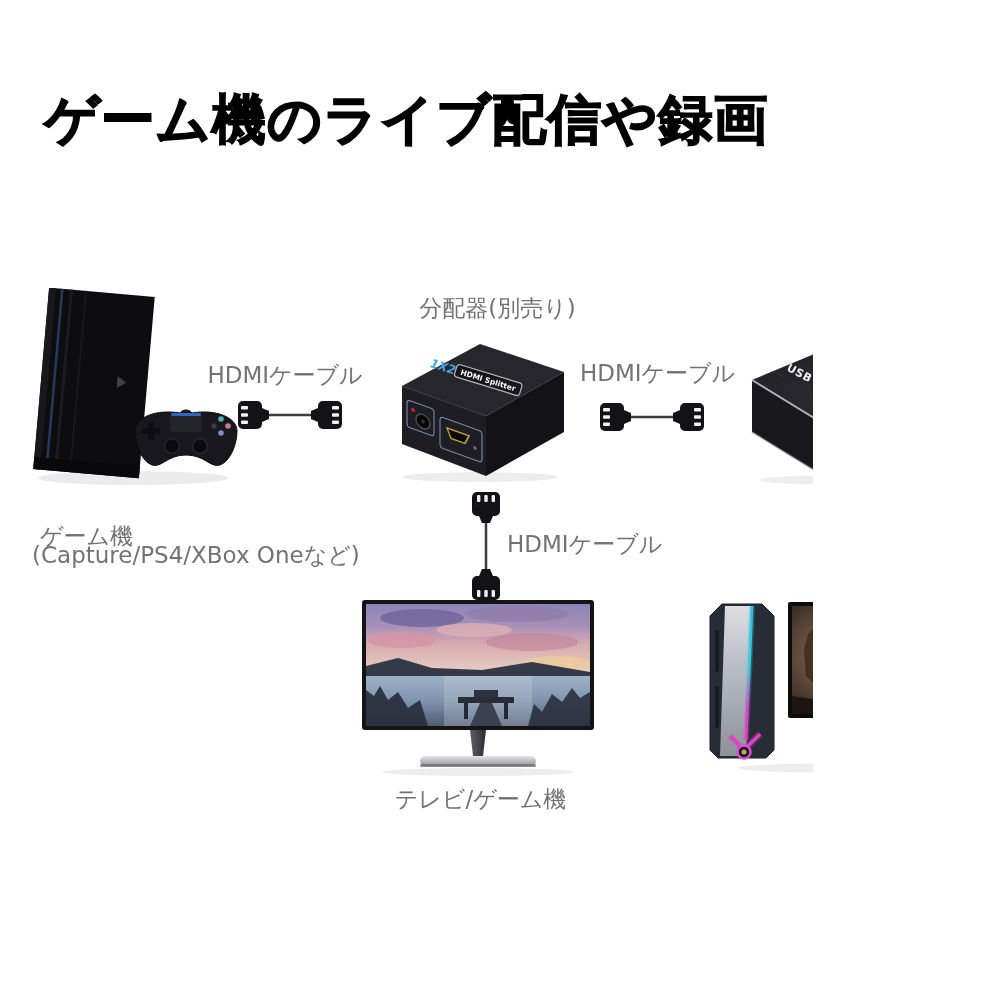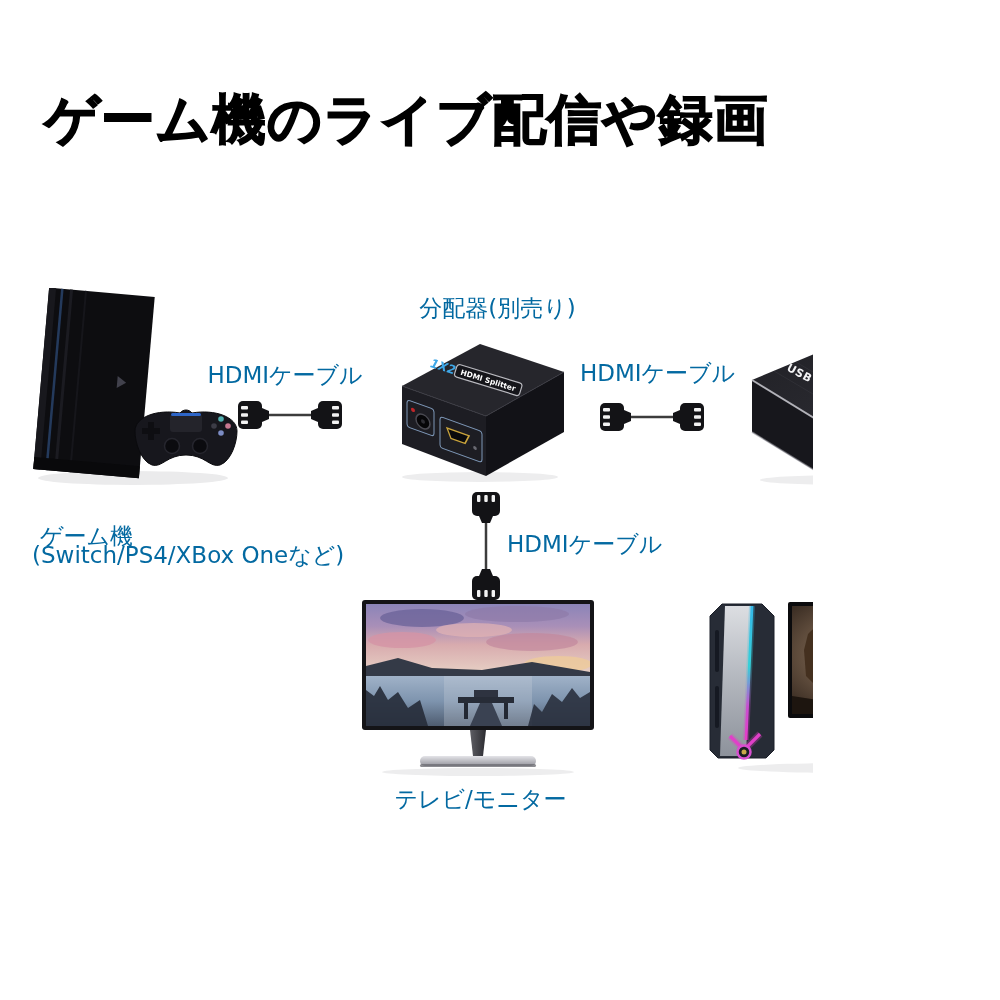--- a/index.html
+++ b/index.html
@@ -6,21 +6,21 @@
   .canvas{
     position:relative;width:813px;height:1000px;background:#ffffff;overflow:hidden;
     font-family:"DejaVu Sans","Liberation Sans",sans-serif;color:#141414;
   }
   .title{
     position:absolute;left:0;right:0;top:84px;margin:0;text-align:center;
     font-size:54px;font-weight:900;color:#000;letter-spacing:1px;
     -webkit-text-stroke:1.5px #000;white-space:nowrap;
   }
   .label{
-    position:absolute;font-size:23px;font-weight:500;color:#0369a1;
+    position:absolute;font-size:23px;font-weight:500;color:#737373;
     white-space:nowrap;line-height:1.2;
   }
   .label.center{text-align:center;}
   .device,.cable{position:absolute;}
   svg{display:block;}
 </style>
 </head>
 <body>
 
 <div class="canvas">
@@ -47,21 +47,21 @@
         <circle cx="96" cy="15" r="2.8" fill="#52b0b0"></circle>
         <circle cx="103" cy="22" r="2.8" fill="#c87890"></circle>
         <circle cx="96" cy="29" r="2.8" fill="#7c8cc4"></circle>
         <circle cx="89" cy="22" r="2.8" fill="#3c3c46"></circle>
         <circle cx="47" cy="42" r="7.5" fill="#0b0b0f" stroke="#26262e" stroke-width="1.5"></circle>
         <circle cx="75" cy="42" r="7.5" fill="#0b0b0f" stroke="#26262e" stroke-width="1.5"></circle>
       </g>
     </svg>
   </div>
   <div class="label" style="left:40px;top:523px">ゲーム機</div>
-  <div class="label" style="left:32px;top:542px">(Switch/PS4/XBox Oneなど)</div>
+  <div class="label" style="left:32px;top:542px">(Capture/PS4/XBox Oneなど)</div>
 
   <div class="label center" style="left:205px;top:362px;width:160px">HDMIケーブル</div>
   <div class="cable" style="left:236px;top:397px">
     <svg width="108" height="36" viewBox="0 0 108 36">
       <line x1="30" y1="18" x2="78" y2="18" stroke="#3c3c3c" stroke-width="2.5"></line>
       <g>
         <rect x="2" y="4" width="24" height="28" rx="5" fill="#131316"></rect>
         <polygon points="26,11 33,14 33,22 26,25" fill="#131316"></polygon>
         <rect x="5" y="9" width="7" height="3.4" rx="1" fill="#f2f2f2"></rect>
         <rect x="5" y="16.3" width="7" height="3.4" rx="1" fill="#f2f2f2"></rect>
@@ -239,21 +239,21 @@
         <rect x="112" y="90" width="24" height="7" fill="#2e3340"></rect>
         <rect x="102" y="103" width="4" height="16" fill="#232833"></rect>
         <rect x="142" y="103" width="4" height="16" fill="#232833"></rect>
         <polygon points="118,103 130,103 140,126 108,126" fill="#3a4252"></polygon>
       </g>
       <polygon points="108,130 124,130 121,156 111,156" fill="url(#neckG)"></polygon>
       <rect x="58" y="156" width="116" height="10" rx="5" fill="url(#baseG)"></rect>
       <rect x="58" y="164" width="116" height="3" rx="1.5" fill="#6f6f76" opacity="0.8"></rect>
     </svg>
   </div>
-  <div class="label center" style="left:368px;top:786px;width:225px">テレビ/モニター</div>
+  <div class="label center" style="left:368px;top:786px;width:225px">テレビ/ゲーム機</div>
 
   <div class="device" style="left:700px;top:590px;width:270px;height:185px">
     <svg width="270" height="185" viewBox="0 0 270 185">
       <defs>
         <linearGradient id="pcPanel" x1="0" y1="0" x2="0" y2="1">
           <stop offset="0" stop-color="#dcdee2"></stop>
             <stop offset="0.5" stop-color="#b2b6bd"></stop>
           <stop offset="1" stop-color="#8d929b"></stop>
         </linearGradient>
         <linearGradient id="rgbG" x1="0" y1="0" x2="0" y2="1">

